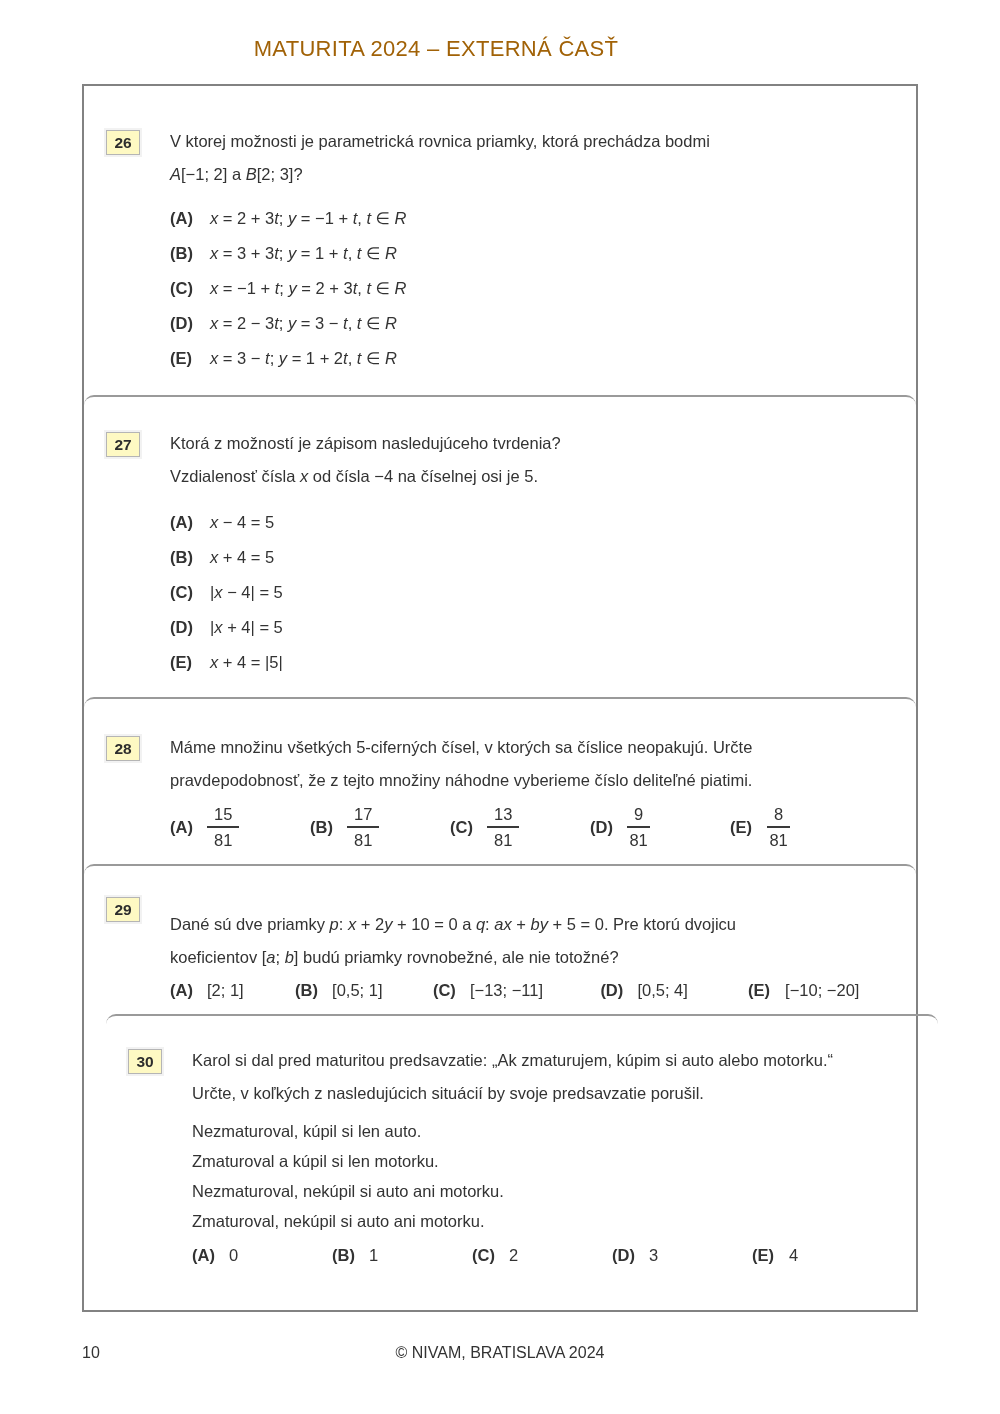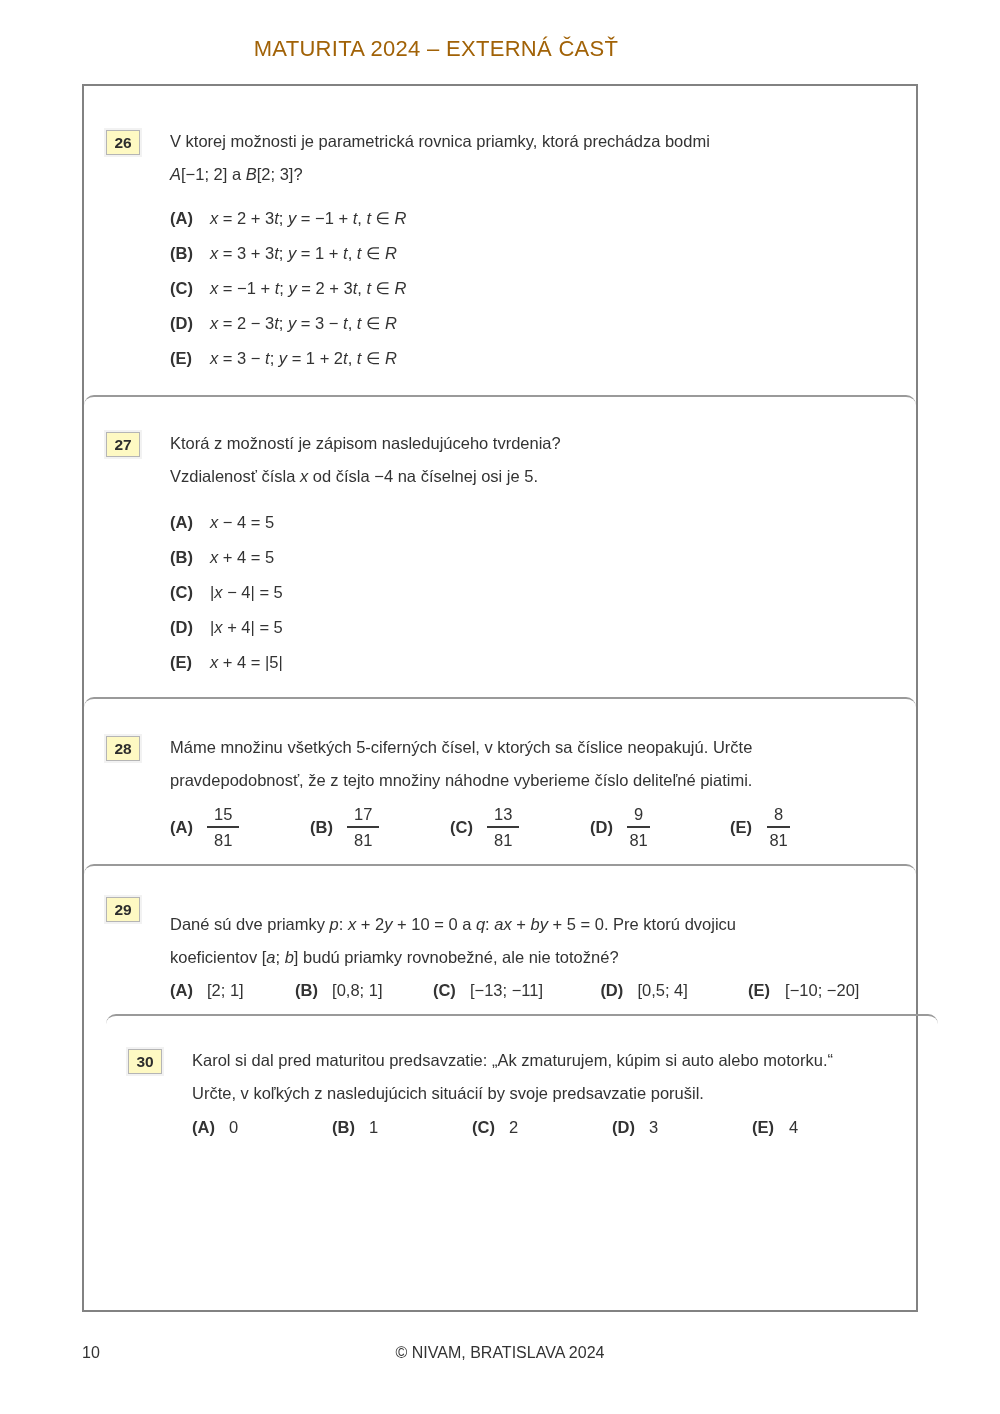--- a/index.html
+++ b/index.html
@@ -175,21 +175,21 @@
     <div class="qbody">
       <p class="qline"><span>Dané sú dve priamky </span><span class="m"><i>p</i>: <i>x</i> + 2<i>y</i> + 10 = 0</span><span> a </span><span class="m"><i>q</i>: <i>ax</i> + <i>by</i> + 5 = 0.</span><span> Pre ktorú dvojicu</span></p>
       <p class="qline"><span>koeficientov </span><span class="m">[<i>a</i>; <i>b</i>]</span><span> budú priamky rovnobežné, ale nie totožné?</span></p>
       <div class="opts-row">
         <div class="ocell">
             <span class="olabel">(A)</span>
             <span class="m">[2; 1]</span>
           </div>
         <div class="ocell">
             <span class="olabel">(B)</span>
-            <span class="m">[0,8; 1]</span>
+            <span class="m">[0,5; 1]</span>
           </div>
         <div class="ocell">
             <span class="olabel">(C)</span>
             <span class="m">[−13; −11]</span>
           </div>
         <div class="ocell">
             <span class="olabel">(D)</span>
             <span class="m">[0,5; 4]</span>
           </div>
         <div class="ocell">
@@ -198,20 +198,26 @@
           </div>
       </div>
     </div>
   </section>
 
   <section class="q q30">
     <span class="qnum">30</span>
     <div class="qbody">
       <p class="qline">Karol si dal pred maturitou predsavzatie: „Ak zmaturujem, kúpim si auto alebo motorku.“</p>
       <p class="qline">Určte, v koľkých z nasledujúcich situácií by svoje predsavzatie porušil.</p>
+      <div class="statements">
+        <p class="statement">Nezmaturoval, kúpil si len auto.</p>
+        <p class="statement">Zmaturoval a kúpil si len motorku.</p>
+        <p class="statement">Nezmaturoval, nekúpil si auto ani motorku.</p>
+        <p class="statement">Zmaturoval, nekúpil si auto ani motorku.</p>
+      </div>
       <div class="opts-row">
         <div class="ocell">
             <span class="olabel">(A)</span>
             <span class="m">0</span>
           </div>
         <div class="ocell">
             <span class="olabel">(B)</span>
             <span class="m">1</span>
           </div>
         <div class="ocell">

